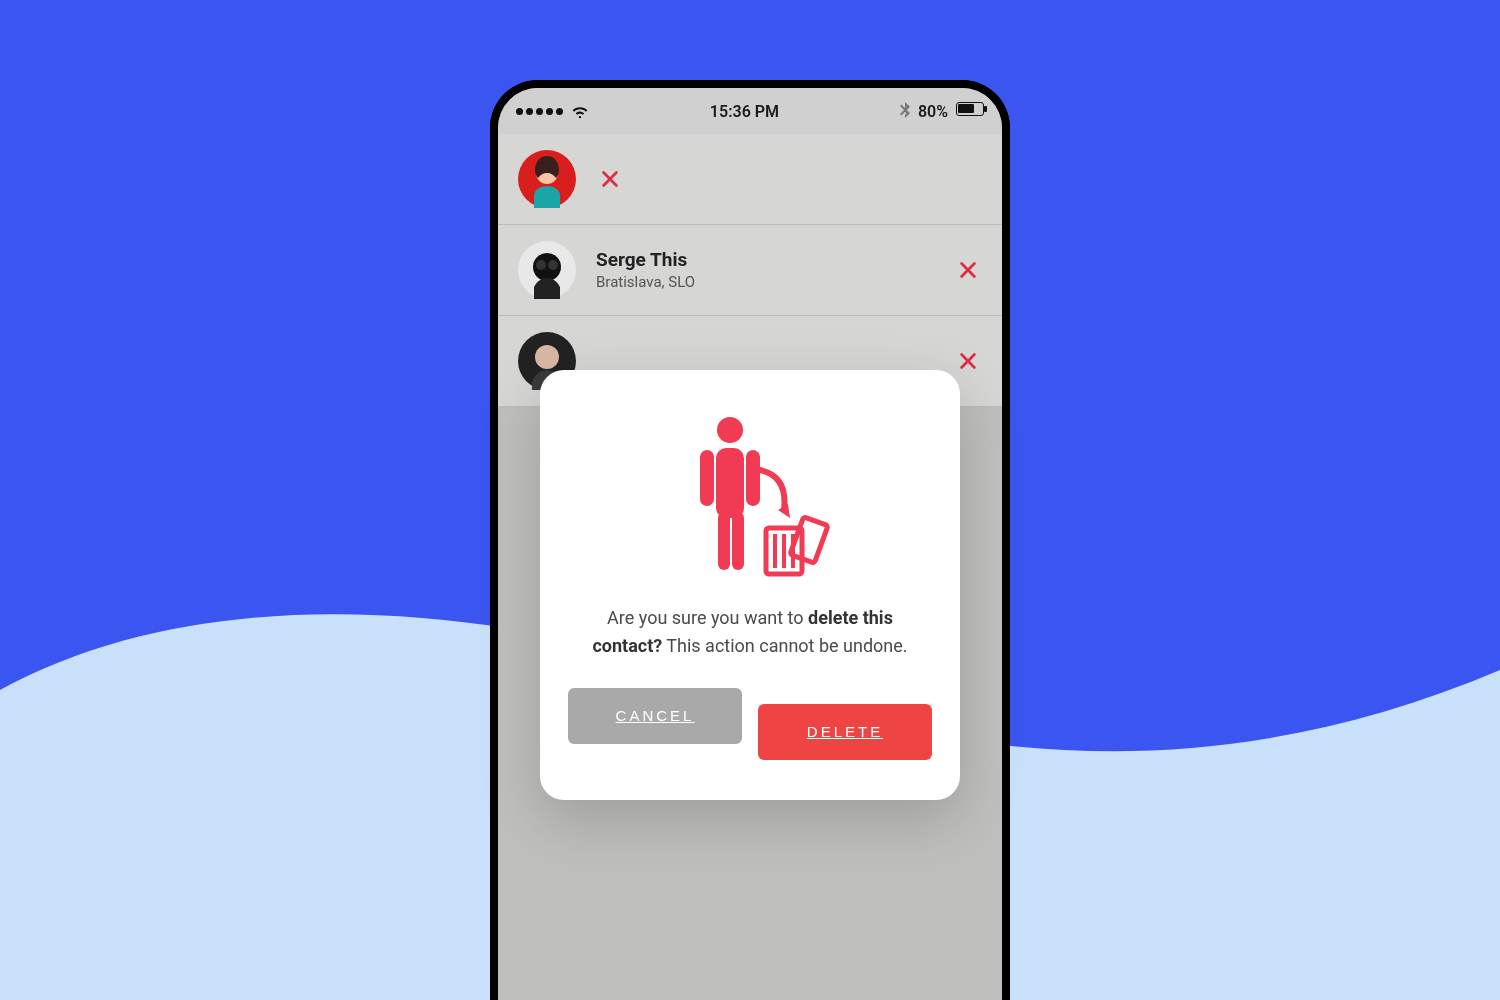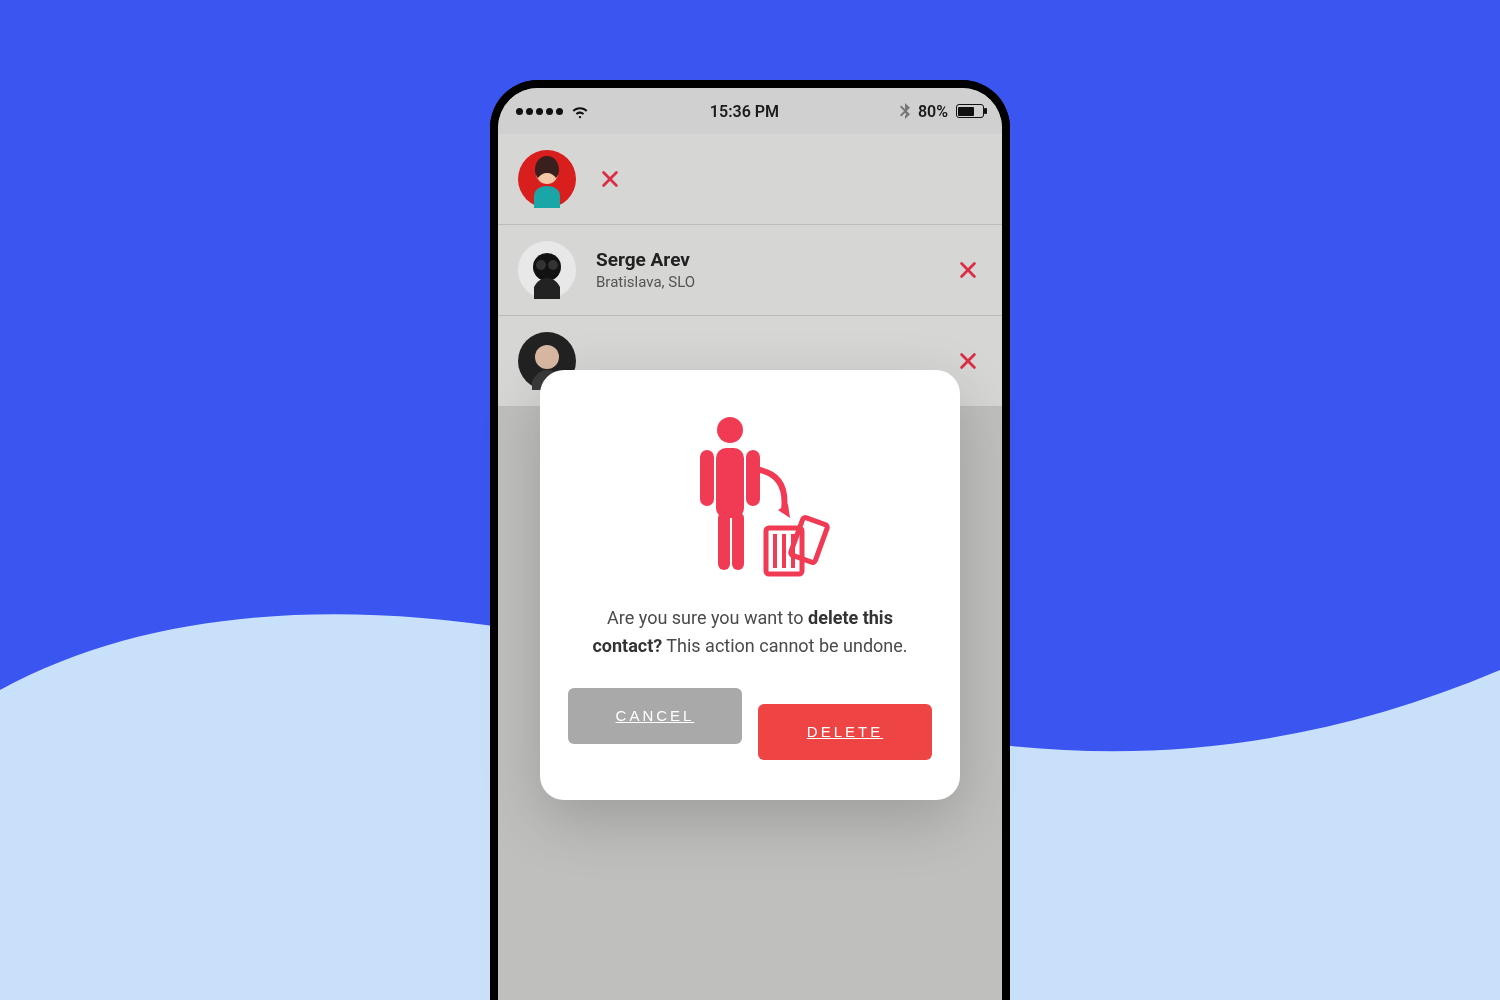--- a/index.html
+++ b/index.html
@@ -38,21 +38,21 @@
     display:flex; align-items:center; justify-content:space-between;
     padding:8px 18px;
     font-size:16px; font-weight:600; color:#1a1a1a;
   }
   .status-left { display:flex; align-items:center; gap:8px;}
   .signal-dots { display:flex; gap:3px; }
   .signal-dots span {
     width:7px; height:7px; border-radius:50%; background:#111;
   }
   .wifi-icon svg { width:18px; height:18px; display:block;}
-  .status-right { display:flex; align-items:center; gap:8px;}
+  .status-right { display:flex; gap:8px;}
   .bt-icon svg { width:10px; height:16px; display:block;}
   .battery { width:28px; height:14px; border:1.5px solid #111; border-radius:3px; position:relative;}
   .battery::after { content:""; position:absolute; right:-4px; top:3px; width:3px; height:6px; background:#111; border-radius:1px;}
   .battery .fill { position:absolute; left:1.5px; top:1.5px; bottom:1.5px; width:60%; background:#111; border-radius:1px;}
   .app-header {
     height:52px;
     background:#cfcfce;
     border-bottom:1px solid rgba(0,0,0,0.12);
     display:flex; align-items:center; justify-content:center;
     font-size:22px; font-weight:700; color:#222;
@@ -198,21 +198,21 @@
           <div class="avatar">
             <svg viewBox="0 0 58 58">
                 <circle cx="29" cy="29" r="29" fill="#e8e8e8"></circle>
                 <circle cx="29" cy="26" r="14" fill="#111"></circle>
                 <circle cx="23" cy="24" r="5" fill="#333"></circle>
                 <circle cx="35" cy="24" r="5" fill="#333"></circle>
                 <path d="M16 46c3-6 8-9 13-9s10 3 13 9v12H16z" fill="#222"></path>
               </svg>
           </div>
           <div class="contact-text">
-            <div class="contact-name">Serge Arev</div>
+            <div class="contact-name">Serge This</div>
             <div class="contact-sub">Bratislava, SLO</div>
           </div>
           <div class="delete-x">
             <span>
               <svg viewBox="0 0 24 24">
                   <path stroke="#dc2d45" stroke-width="3" stroke-linecap="round" d="M5 5l14 14M19 5L5 19"></path>
                 </svg>
             </span>
           </div>
         </div>

